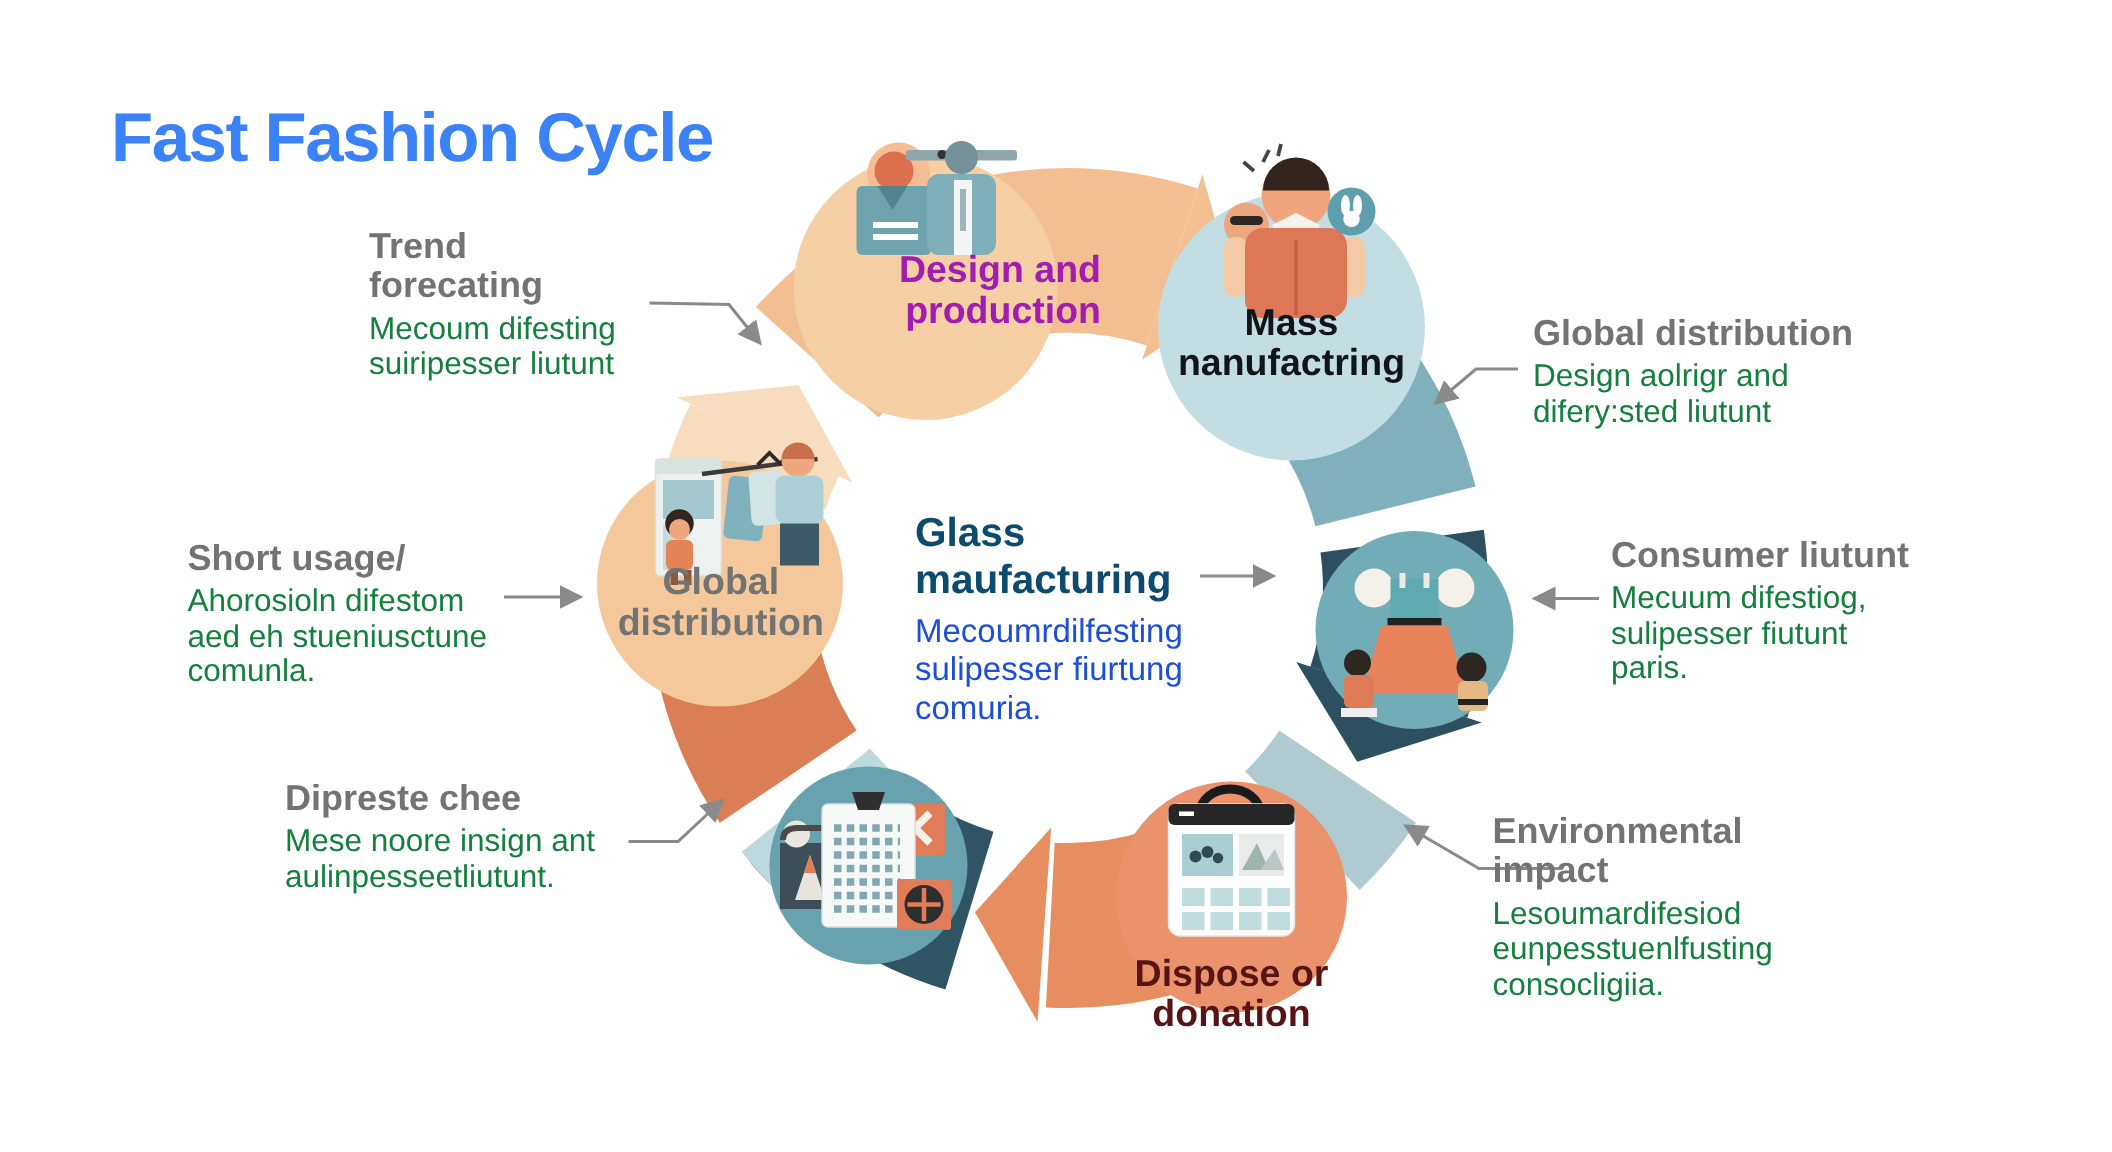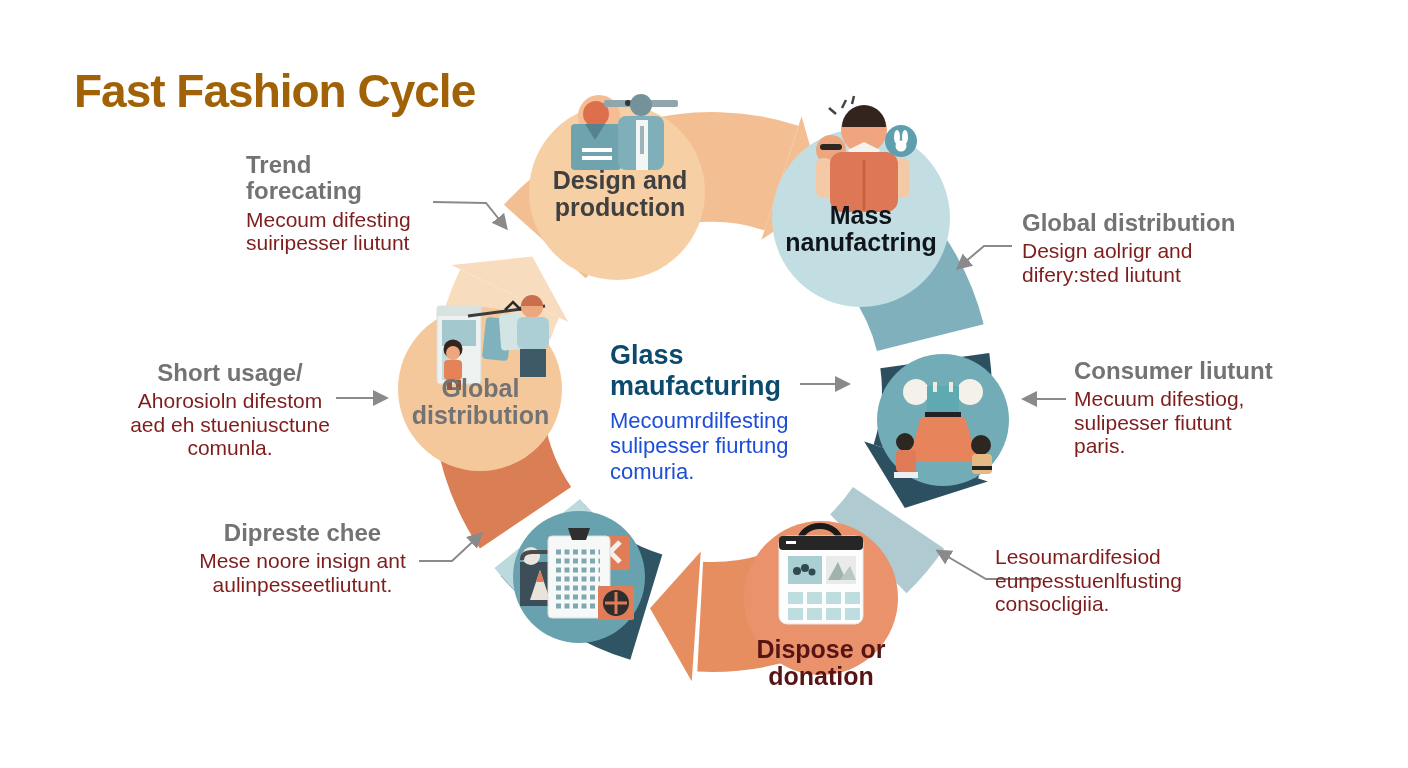--- a/index.html
+++ b/index.html
@@ -3,29 +3,29 @@
 <meta charset="utf-8">
 <style>
   html,body{margin:0;padding:0;background:#ffffff;}
   .stage{
     position:relative;width:1408px;height:768px;overflow:hidden;background:#ffffff;
     font-family:"Liberation Sans", sans-serif;
   }
   .stage svg{position:absolute;left:0;top:0;}
   .abs{position:absolute;}
   .title{
-    font-size:46px;font-weight:700;color:#a16207;letter-spacing:-1px;
+    font-size:46px;font-weight:700;color:#3b82f6;letter-spacing:-1px;
   }
   .callout-heading{font-size:24px;font-weight:700;color:#737373;line-height:1.1;}
-  .callout-body{font-size:21px;font-weight:400;color:#7f1d1d;line-height:1.12;margin-top:3px;}
+  .callout-body{font-size:21px;font-weight:400;color:#15803d;line-height:1.12;margin-top:3px;}
   .prelines{white-space:pre-line;}
   .node-label{font-size:25px;font-weight:700;line-height:1.06;text-align:center;}
   .center-heading{font-size:27px;font-weight:700;color:#0c4a6e;}
   .center-body{font-size:22px;color:#1d4ed8;line-height:1.15;margin-top:6px;}
-  .tc{text-align:center;}
+  .tc{text-align:left;}
 </style>
 </head>
 <body>
 
 <div class="stage">
 
   <svg width="1408" height="768" viewBox="0 0 1408 768">
     <defs>
       <marker id="ah" markerWidth="9" markerHeight="9" refX="6.5" refY="4" orient="auto">
         <path d="M0,0 L8,4 L0,8 Z" fill="#8A8A8A"></path>
@@ -191,39 +191,40 @@
   </div>
 
   <div class="abs" style="left:1074px;top:358px;width:240px;">
     <div class="callout-heading">Consumer liutunt</div>
     <div class="callout-body prelines">Mecuum difestiog,
 sulipesser fiutunt
 paris.</div>
   </div>
 
   <div class="abs" style="left:995px;top:542px;width:240px;">
+    <div class="callout-heading">Environmental impact</div>
     <div class="callout-body prelines">Lesoumardifesiod
 eunpesstuenlfusting
 consocligiia.</div>
   </div>
 
   <div class="abs tc" style="left:190px;top:520px;width:225px;">
     <div class="callout-heading">Dipreste chee</div>
     <div class="callout-body prelines">Mese noore insign ant
 aulinpesseetliutunt.</div>
   </div>
 
   <div class="abs tc" style="left:125px;top:360px;width:210px;">
     <div class="callout-heading">Short usage/</div>
     <div class="callout-body prelines">Ahorosioln difestom
 aed eh stueniusctune
 comunla.</div>
   </div>
 
-  <div class="abs node-label prelines" style="left:520px;top:167px;width:200px;color:#404040;">Design and
+  <div class="abs node-label prelines" style="left:534px;top:167px;width:200px;color:#a21caf;text-align:right;">Design and
 production</div>
 
   <div class="abs node-label prelines" style="left:761px;top:202px;width:200px;color:#10151A;">Mass
 nanufactring</div>
 
   <div class="abs node-label prelines" style="left:383px;top:375px;width:195px;color:#737373;">Global
 distribution</div>
 
   <div class="abs node-label prelines" style="left:721px;top:600px;width:200px;color:#571414;margin-top:36px;">Dispose or
 donation</div>

